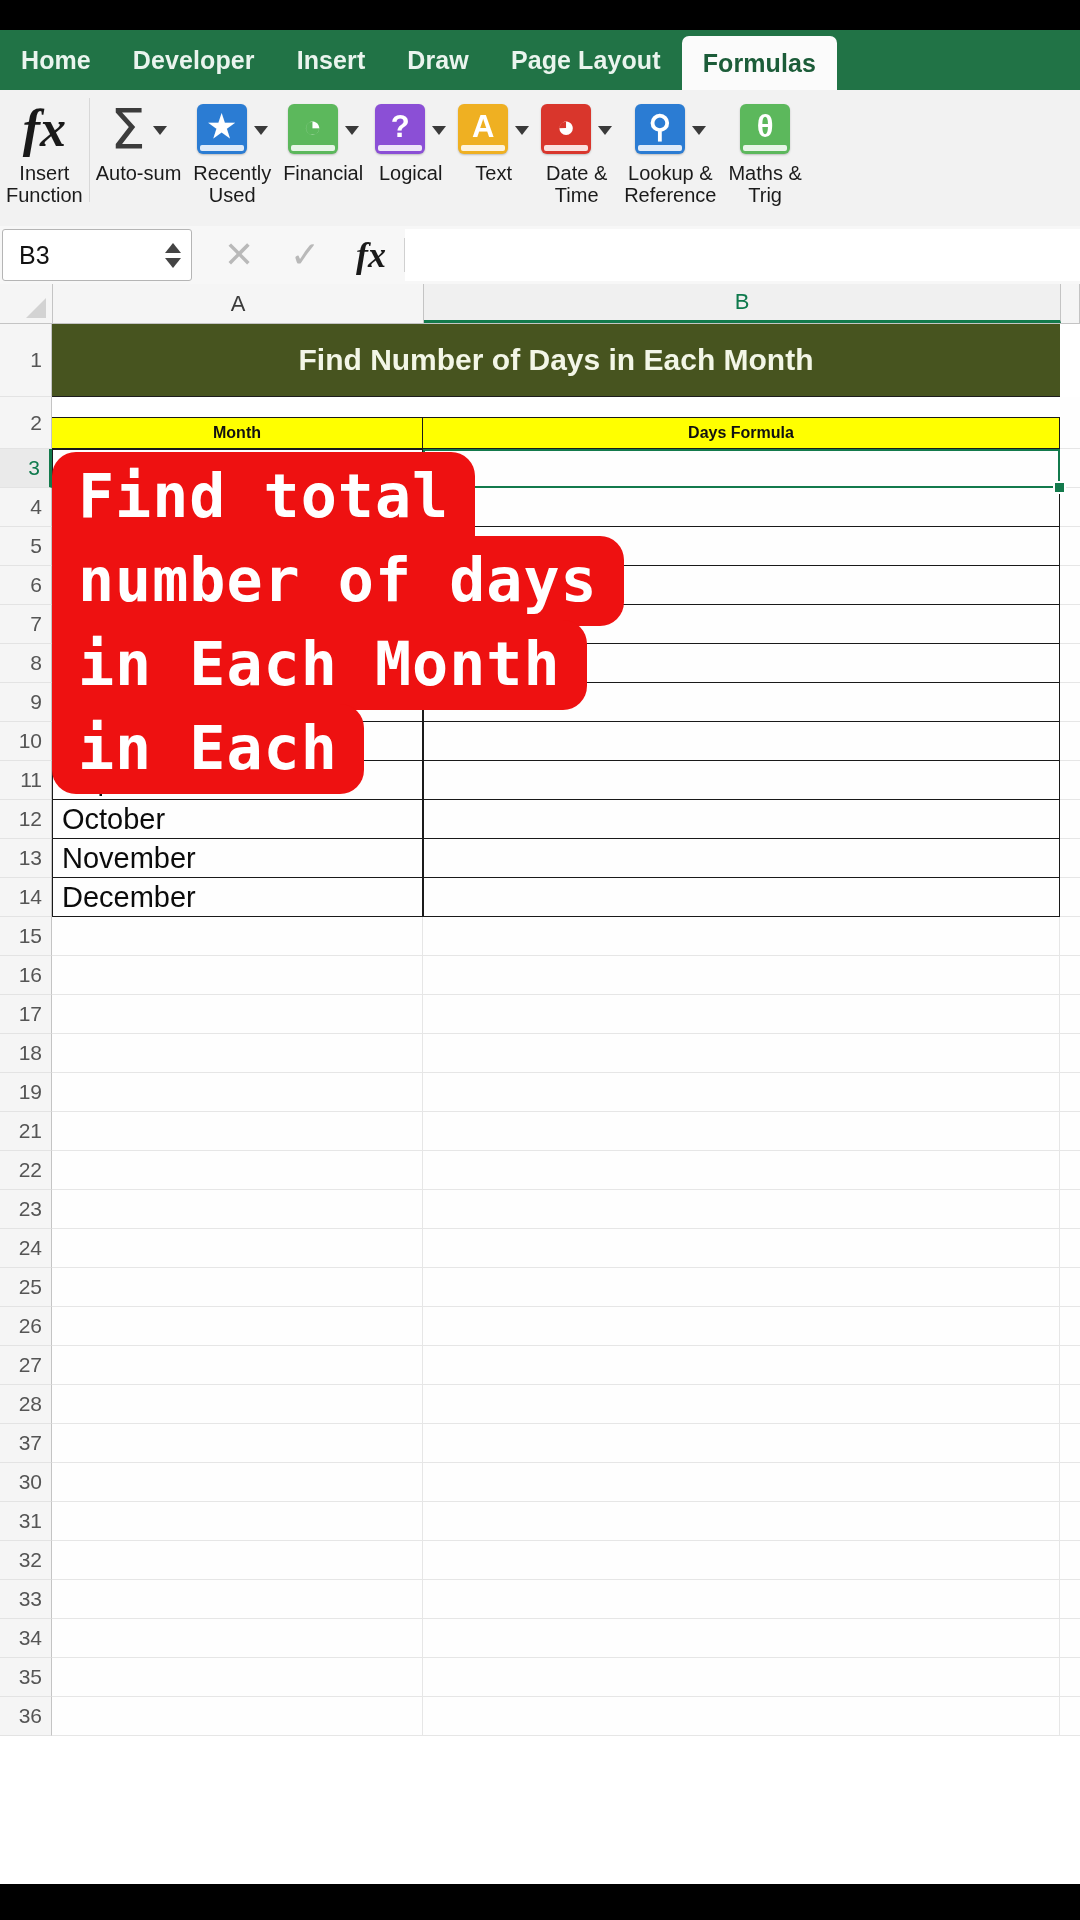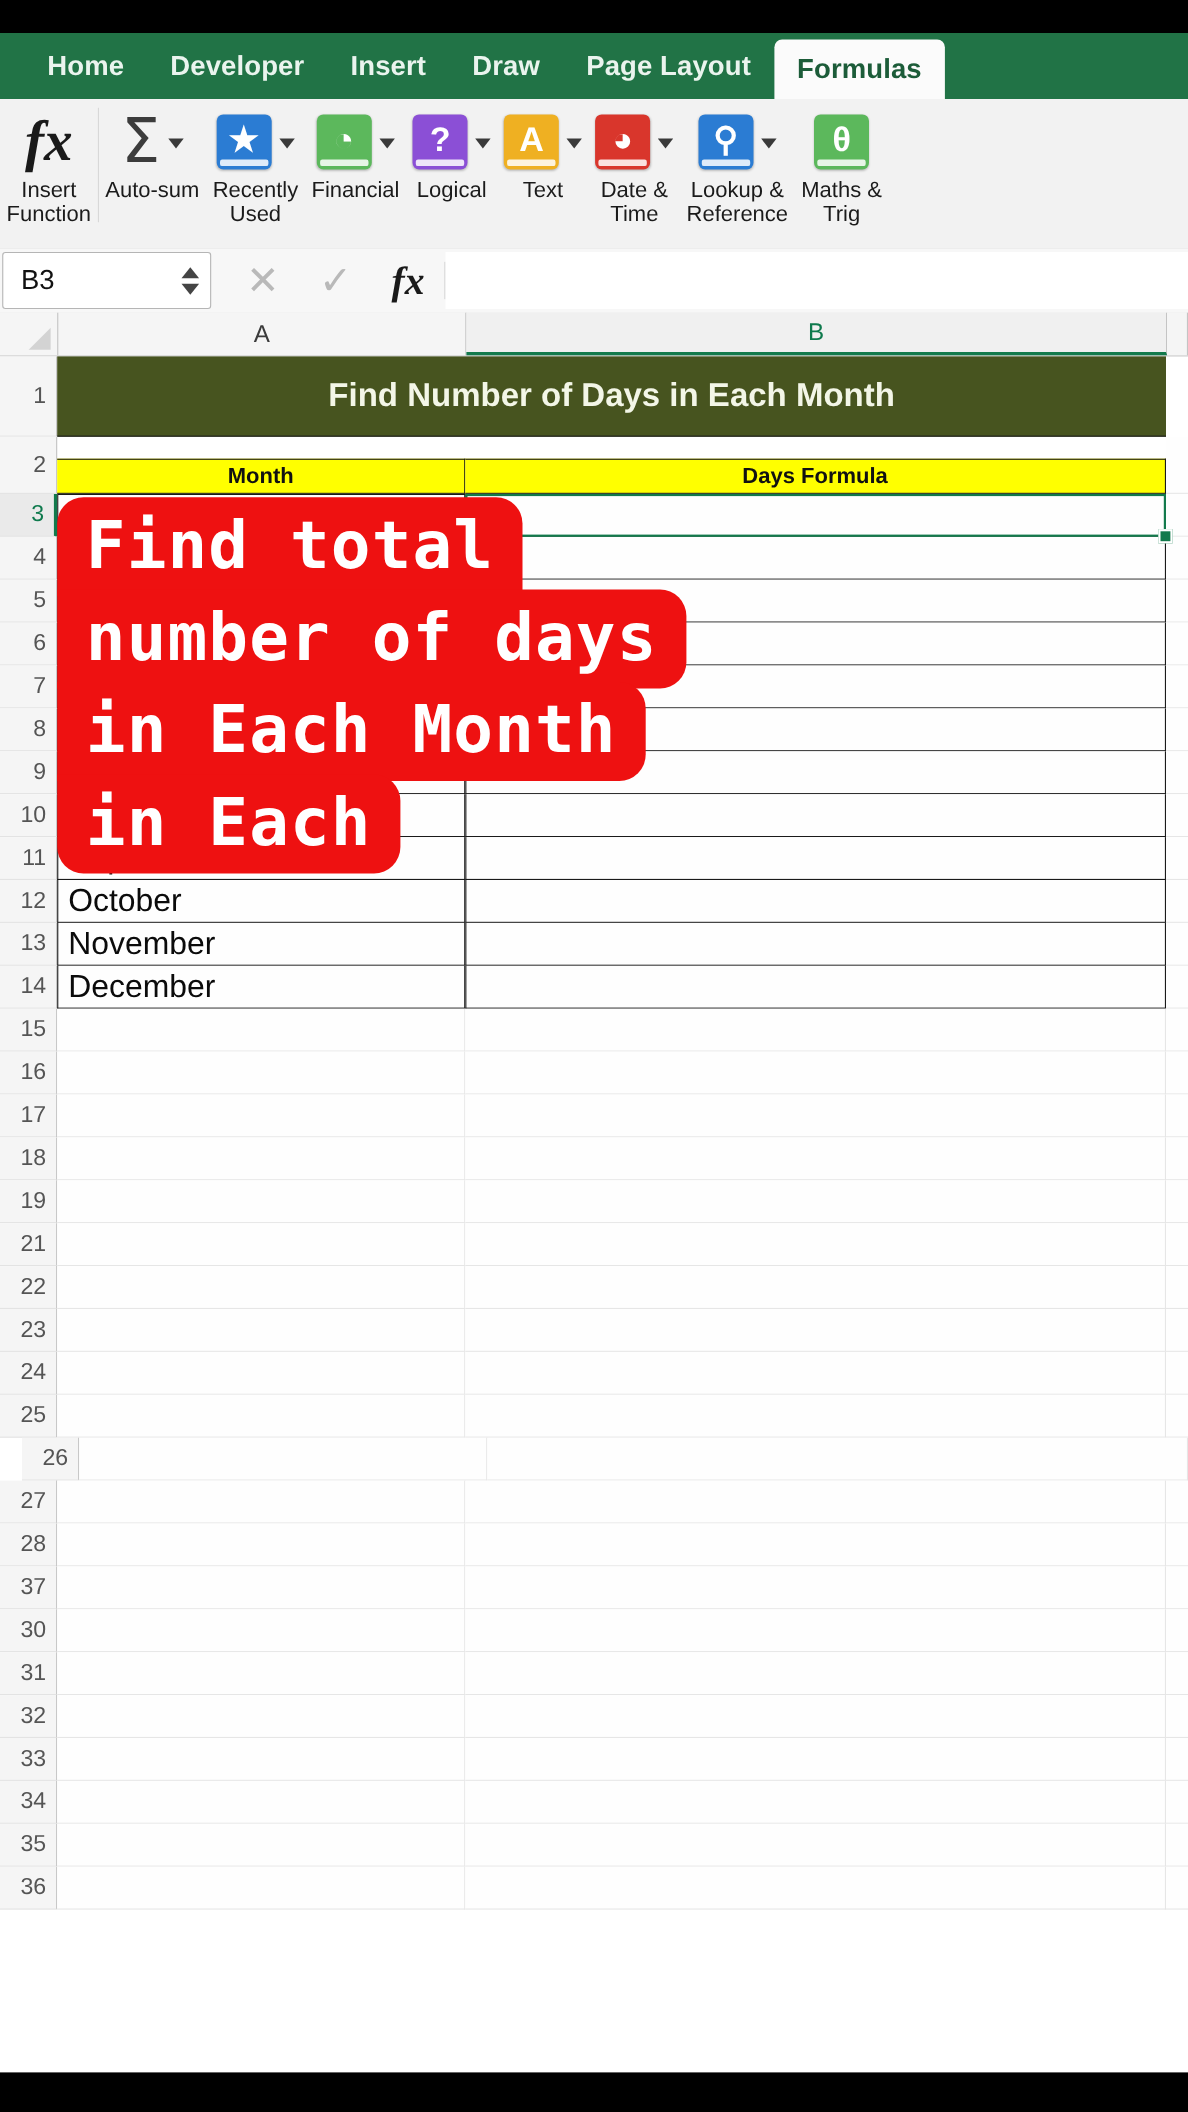--- a/index.html
+++ b/index.html
@@ -31,21 +31,20 @@
     left: 0; top: 30px;
     width: 1080px; height: 60px;
     background: #217346;
     display: flex;
     align-items: flex-end;
   }
   .tabstrip-inner {
     display: flex;
     align-items: center;
     height: 100%;
-    padding-left: 22px;
     gap: 0;
   }
   .tab {
     display: flex;
     align-items: center;
     justify-content: center;
     padding: 0 21px;
     color: #eaf4ee;
     font-size: 25px;
     font-weight: bold;
@@ -339,21 +338,21 @@
     font-weight: bold;
     font-size: 30px;
     justify-content: center;
     border-right: none;
     border-bottom: 1px solid #1d1d1d;
   }
   .hdr-cell {
     background: #ffff00;
     color: #111111;
     font-weight: bold;
-    font-size: 20px;
+    font-size: 16px;
     justify-content: center;
     border-right: 1px solid #1a1a1a;
     border-bottom: 1px solid #1a1a1a;
     border-top: 1px solid #1a1a1a;
     margin-top: 20px;
   }
   .data-cell {
     border: 1px solid #1a1a1a;
     border-top: none;
     font-size: 29px;
@@ -681,21 +680,21 @@
           <div class="cell cell-a"></div>
           <div class="cell cell-b"></div>
           <div class="cell cell-c"></div>
         </div>
         <div class="row" style="height: 39px;">
           <div class="rh">25</div>
           <div class="cell cell-a"></div>
           <div class="cell cell-b"></div>
           <div class="cell cell-c"></div>
         </div>
-        <div class="row" style="height: 39px; padding-left: 20px;">
+        <div class="row" style="height: 39px;">
           <div class="rh">26</div>
           <div class="cell cell-a"></div>
           <div class="cell cell-b"></div>
           <div class="cell cell-c"></div>
         </div>
         <div class="row" style="height: 39px;">
           <div class="rh">27</div>
           <div class="cell cell-a"></div>
           <div class="cell cell-b"></div>
           <div class="cell cell-c"></div>

